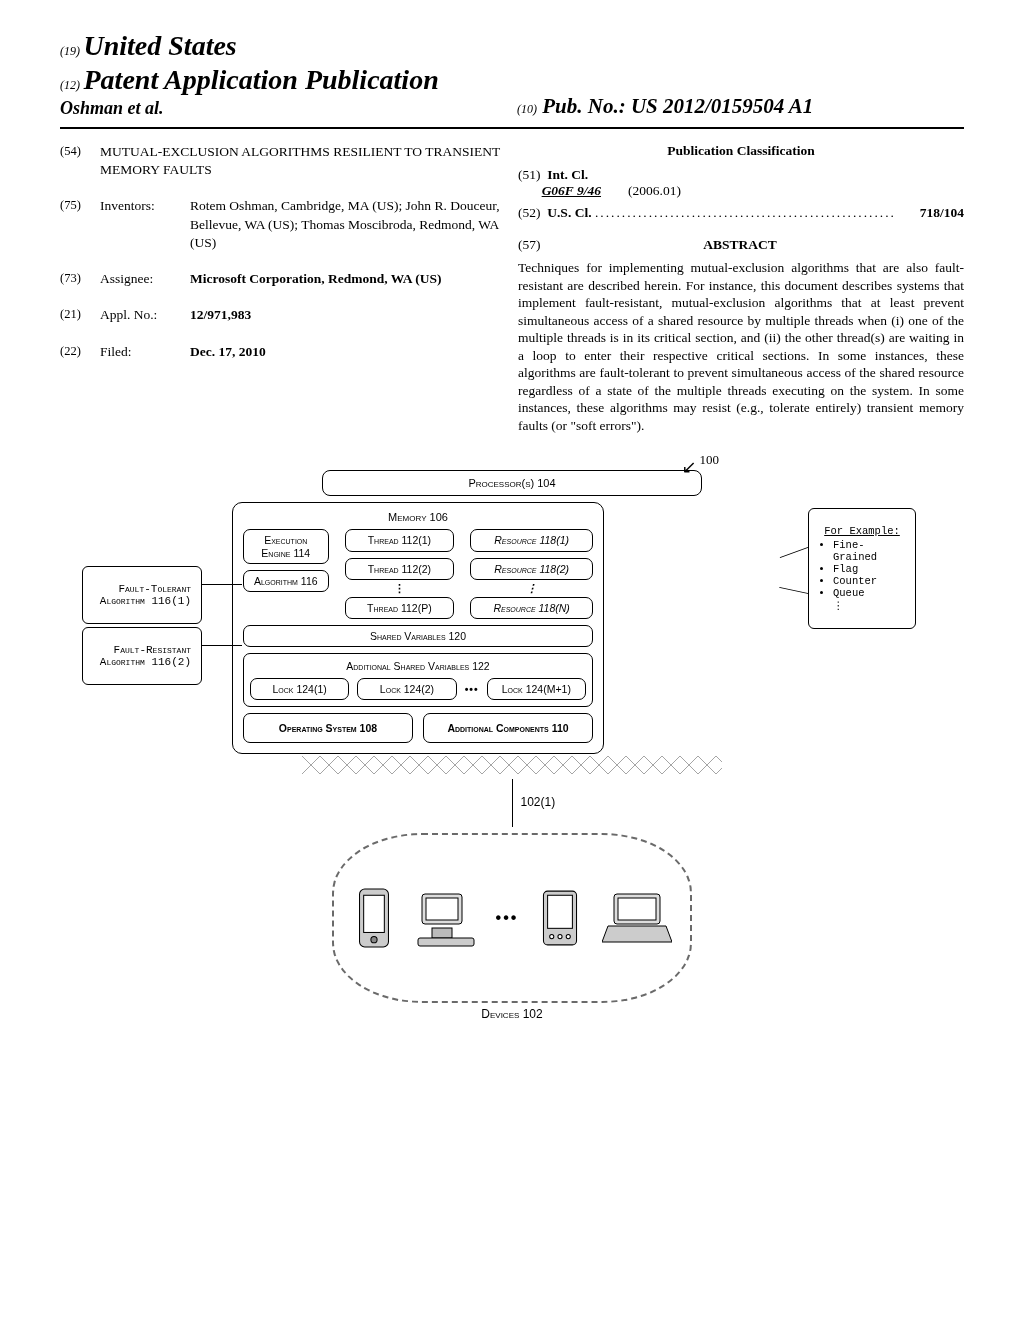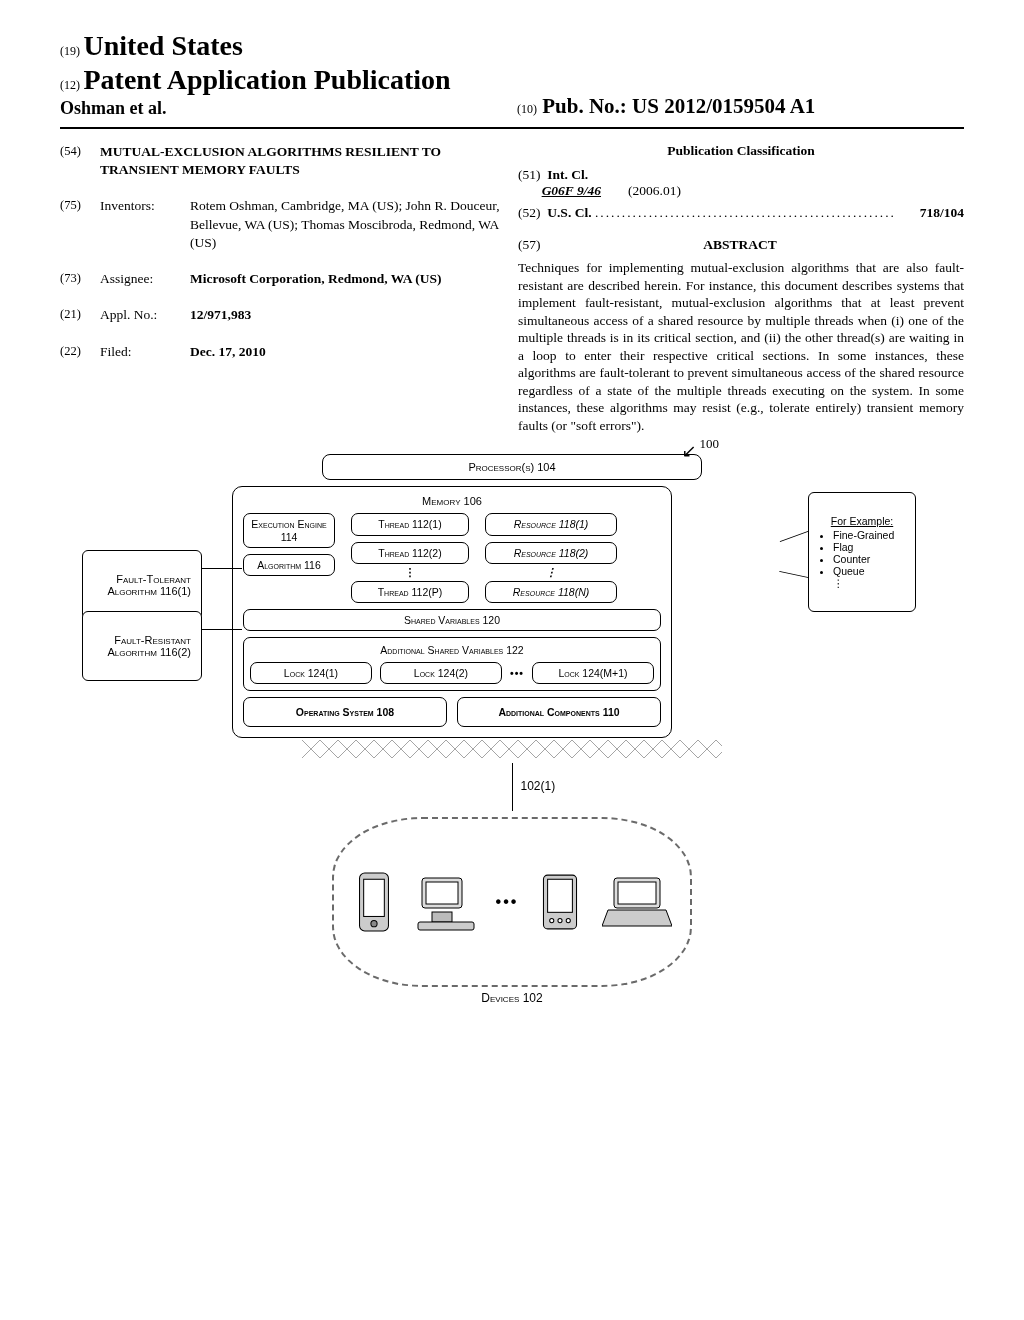--- a/index.html
+++ b/index.html
@@ -22,51 +22,51 @@
     display: inline-block;
     height: 30px;
     width: 320px;
     background: repeating-linear-gradient(90deg, #000 0 2px, #fff 2px 4px, #000 4px 7px, #fff 7px 9px, #000 9px 10px, #fff 10px 13px);
   }
   .barcode-label {
     text-align: right;
     font-size: 13px;
     margin-top: 2px;
   }
-  .header-row { display: flex; align-items: flex-end; gap: 10px; }
+  .header-row { display: flex; align-items: flex-end; gap: 10px; font-style: italic; }
   .header-left { flex: 1; }
   .us-line { font-size: 14px; margin-bottom: 2px; }
   .us-title { font-size: 28px; font-weight: bold; }
   .pub-title { font-size: 28px; font-weight: bold; }
   .authors { font-size: 18px; font-weight: bold; margin-top: 2px; }
   .header-right { flex: 1; }
   .pub-no-line { font-size: 21px; font-weight: bold; }
   .pub-date-line { font-size: 21px; font-weight: bold; }
   .code10, .code43, .code12, .code19 { font-size: 12px; font-weight: normal; }
   hr.thick { border: none; border-top: 2.5px solid #000; margin: 8px 0 14px 0; }
   .columns {
     display: flex;
     gap: 12px;
     font-size: 13.5px;
   }
   .col { flex: 1; }
   .field { display: flex; margin-bottom: 18px; line-height: 1.35; }
   .field-code { width: 40px; font-size: 12.5px; }
   .field-label { width: 90px; }
   .field-val { flex: 1; }
-  .title54 { font-weight: bold; font-size: 13.5px; }
+  .title54 { font-weight: normal; font-size: 13.5px; }
   .pc-head { text-align: center; font-weight: bold; margin-bottom: 8px; }
   .intcl { margin-bottom: 6px; }
   .intcl .it { font-style: italic; font-weight: bold; text-decoration: underline; }
   .uscl { margin-bottom: 10px; }
   .dots { letter-spacing: 2px; }
   .abstract-head { text-align: center; font-weight: bold; margin: 6px 0 6px 0; }
   .abstract-body { text-align: justify; line-height: 1.3; }
   .figure-wrap {
-    margin-top: 20px;
+    margin-top: 36px;
     position: relative;
     font-family: Arial, Helvetica, sans-serif;
     font-size: 11px;
   }
   .fig-100 {
     position: absolute;
     right: 245px;
     top: -18px;
     font-size: 13px;
     font-family: "Times New Roman", serif;
@@ -80,23 +80,24 @@
   }
   .diagram {
     width: 560px;
     margin: 20px auto 0 auto;
     position: relative;
   }
   .side-callout {
     position: absolute;
     border: 1px solid #000;
     border-radius: 6px;
-    padding: 22px 10px;
+    padding: 16px 10px;
     background: #fff;
     width: 120px;
+    font-family: Liberation Mono, monospace;
   }
   .side-callout.left1 { left: -150px; top: 96px; }
   .side-callout.left2 { left: -150px; top: 157px; }
   .side-callout.right1 { right: -124px; top: 38px; width: 108px; font-size: 10.5px; }
   .side-callout .sc-title { font-variant: small-caps; text-align: right; }
   .side-callout ul { list-style: disc; padding-left: 14px; margin-top: 2px; }
   .callout-line {
     position: absolute;
     height: 1px;
     background: #000;
@@ -112,21 +113,21 @@
     text-align: center;
     font-variant: small-caps;
     margin-bottom: 6px;
     width: 380px;
     margin-left: auto; margin-right: auto;
   }
   .mem-outer {
     border: 1px solid #000;
     border-radius: 10px;
     padding: 8px 10px 10px 10px;
-    width: 440px;
+    width: 372px;
   }
   .mem-title { text-align: center; font-variant: small-caps; margin-bottom: 6px; }
   .row { display: flex; gap: 16px; margin-bottom: 6px; align-items: stretch; }
   .chip {
     border: 1px solid #000;
     border-radius: 7px;
     padding: 4px 6px;
     text-align: center;
     font-variant: small-caps;
     background: #fff;

